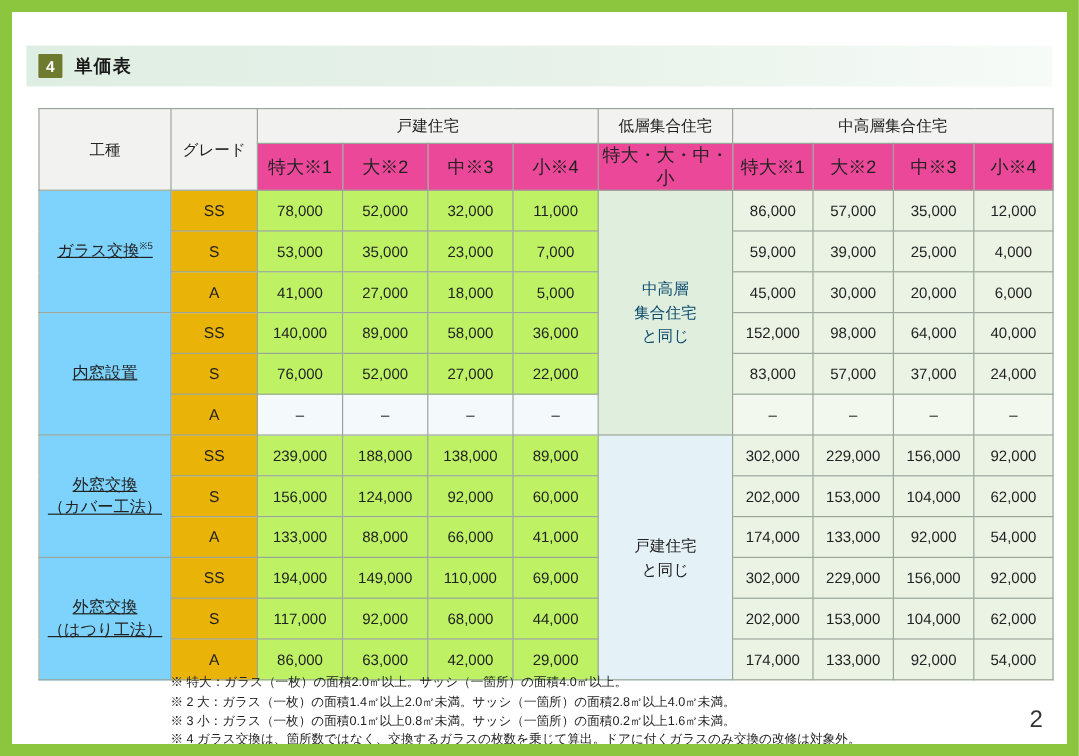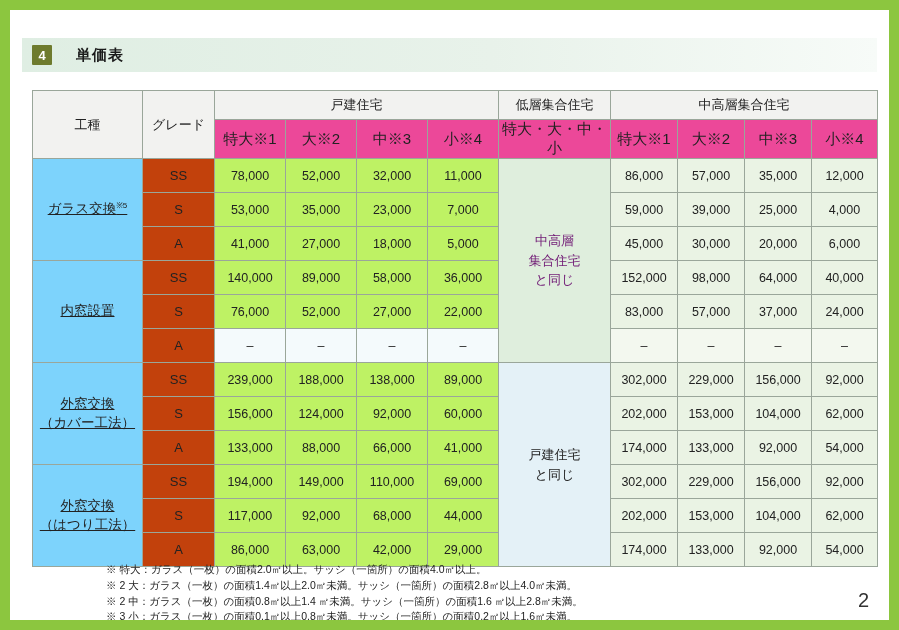--- a/index.html
+++ b/index.html
@@ -48,21 +48,21 @@
     color: #ffffff;
     font-size: 13px;
     font-weight: bold;
     display: flex;
     align-items: center;
     justify-content: center;
     margin-left: 10px;
     border-radius: 1px;
   }
   .section-title {
-    margin-left: 24px;
+    margin-left: 10px;
     font-size: 15px;
     font-weight: bold;
     color: #1a1a1a;
     letter-spacing: 1px;
   }
 
   
   .tbl-wrap {
     position: absolute;
     left: 22px;
@@ -94,21 +94,21 @@
     font-size: 15px;
     height: 26px;
   }
   .rowhdr {
     background: #7dd3fc;
     font-size: 13.5px;
     line-height: 1.35;
     text-decoration: underline;
   }
   .gradecell {
-    background: #c2410c;
+    background: #eab308;
     font-size: 13px;
     width: 60px;
   }
   .v-blue {
     background: #bef264;
     height: 33px;
     font-size: 12.5px;
   }
   .v-blue-lite {
     background: #f4fafc;
@@ -122,21 +122,21 @@
   }
   .v-green-lite {
     background: #f3f8ef;
     height: 33px;
     font-size: 12.5px;
   }
   .merge-green {
     background: #dfeedd;
     font-size: 13px;
     line-height: 1.5;
-    color: #701a75;
+    color: #0c4a6e;
   }
   .merge-blue {
     background: #e4f1f7;
     font-size: 13px;
     line-height: 1.5;
     color: #222;
   }
   .sup {
     font-size: 8px;
     vertical-align: super;
@@ -146,21 +146,21 @@
   
   .notes {
     position: absolute;
     left: 96px;
     top: 552px;
     width: 700px;
     font-size: 10.5px;
     line-height: 1.5;
     color: #222;
   }
-  .notes div { white-space: nowrap; }
+  .notes div { white-space: nowrap; margin-left: 36px; }
 
   .pagenum {
     position: absolute;
     right: 20px;
     bottom: 8px;
     font-size: 20px;
     color: #333;
   }
 </style>
 </head>
@@ -367,20 +367,19 @@
             <td class="v-green">92,000</td>
             <td class="v-green">54,000</td>
           </tr>
         </tbody>
       </table>
     </div>
 
     <div class="notes">
       <div>※ 特大：ガラス（一枚）の面積2.0㎡以上。サッシ（一箇所）の面積4.0㎡以上。</div>
       <div>※ 2 大：ガラス（一枚）の面積1.4㎡以上2.0㎡未満。サッシ（一箇所）の面積2.8㎡以上4.0㎡未満。</div>
-      <div>※ 2 中：ガラス（一枚）の面積0.8㎡以上1.4 ㎡未満。サッシ（一箇所）の面積1.6 ㎡以上2.8㎡未満。</div>
       <div>※ 3 小：ガラス（一枚）の面積0.1㎡以上0.8㎡未満。サッシ（一箇所）の面積0.2㎡以上1.6㎡未満。</div>
       <div>※ 4 ガラス交換は、箇所数ではなく、交換するガラスの枚数を乗じて算出。ドアに付くガラスのみ交換の改修は対象外。</div>
     </div>
 
     <div class="pagenum">2</div>
   </div>
 </div>
 
 </body></html>

